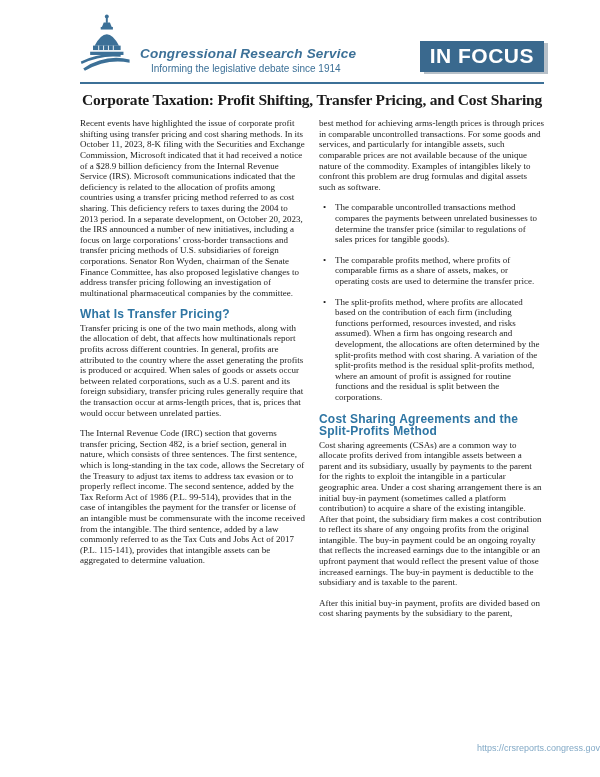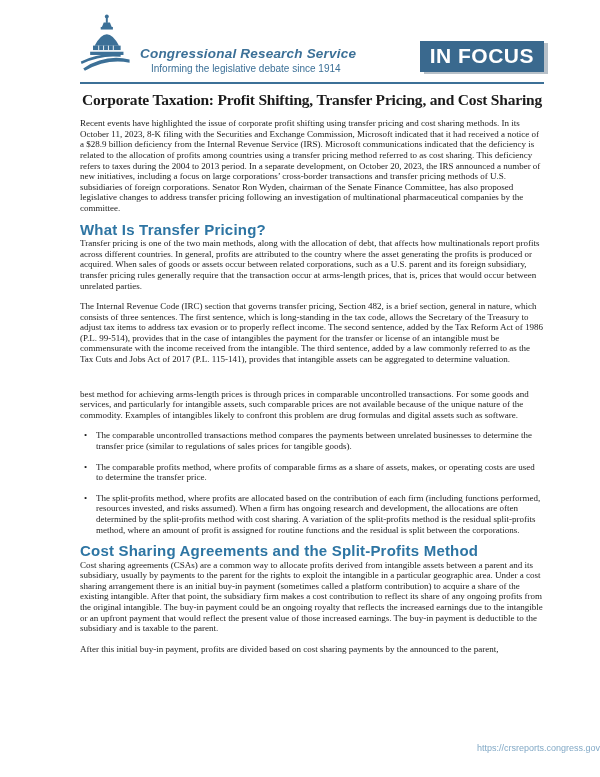--- a/index.html
+++ b/index.html
@@ -76,29 +76,28 @@
     line-height: 1.18;
     letter-spacing: -0.2px;
     margin-top: 1px;
     text-align: center;
   }
   
   .body-cols {
     display: flex;
     gap: 14px;
     padding: 9px 56px 0 56px;
-    flex-direction: column;
   }
   .col { flex: 1 1 0; min-width: 0; }
   .blk { font-size: 9px; line-height: 10.6px; }
   .blk-p { margin-bottom: 10px; }
   .blk-h2 {
     font-family: "Liberation Sans", sans-serif;
     font-weight: bold;
-    font-size: 15px;
+    font-size: 12px;
     line-height: 12.5px;
     letter-spacing: 0.2px;
     color: var(--heading, #2E75A3);
     margin: 2px 0 2px 0;
   }
   .blk-li {
     display: flex;
     margin: 0 0 10px 4px;
   }
   .bullet {
@@ -179,21 +178,21 @@
         <div class="blk blk-li">
           <span class="bullet">•</span>
           <span class="li-text">The comparable profits method, where profits of comparable firms as a share of assets, makes, or operating costs are used to determine the transfer price.</span>
         </div>
         <div class="blk blk-li">
           <span class="bullet">•</span>
           <span class="li-text">The split-profits method, where profits are allocated based on the contribution of each firm (including functions performed, resources invested, and risks assumed). When a firm has ongoing research and development, the allocations are often determined by the split-profits method with cost sharing. A variation of the split-profits method is the residual split-profits method, where an amount of profit is assigned for routine functions and the residual is split between the corporations.</span>
         </div>
         <div class="blk blk-h2">Cost Sharing Agreements and the Split-Profits Method</div>
         <div class="blk blk-p">Cost sharing agreements (CSAs) are a common way to allocate profits derived from intangible assets between a parent and its subsidiary, usually by payments to the parent for the rights to exploit the intangible in a particular geographic area. Under a cost sharing arrangement there is an initial buy-in payment (sometimes called a platform contribution) to acquire a share of the existing intangible. After that point, the subsidiary firm makes a cost contribution to reflect its share of any ongoing profits from the original intangible. The buy-in payment could be an ongoing royalty that reflects the increased earnings due to the intangible or an upfront payment that would reflect the present value of those increased earnings. The buy-in payment is deductible to the subsidiary and is taxable to the parent.</div>
-        <div class="blk blk-p">After this initial buy-in payment, profits are divided based on cost sharing payments by the announced to the parent,</div>
+        <div class="blk blk-p">After this initial buy-in payment, profits are divided based on cost sharing payments by the subsidiary to the parent,</div>
       </div>
   </div>
 
   <div class="footer">
     <a href="#">https://crsreports.congress.gov</a>
   </div>
 
 </div>
 
 </body></html>

